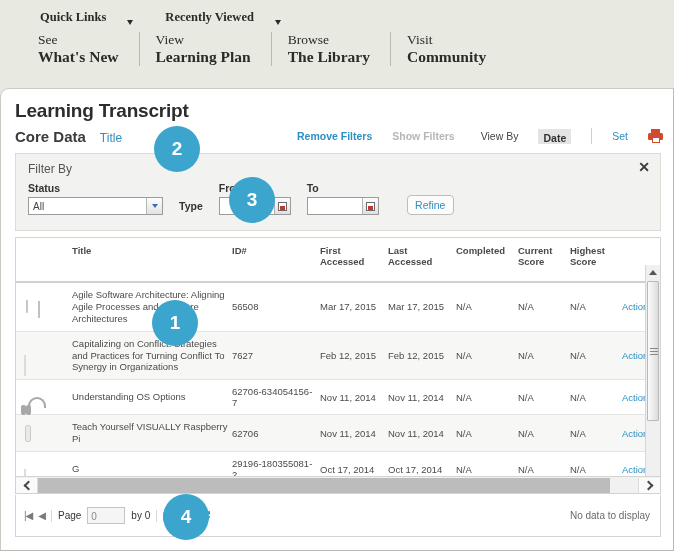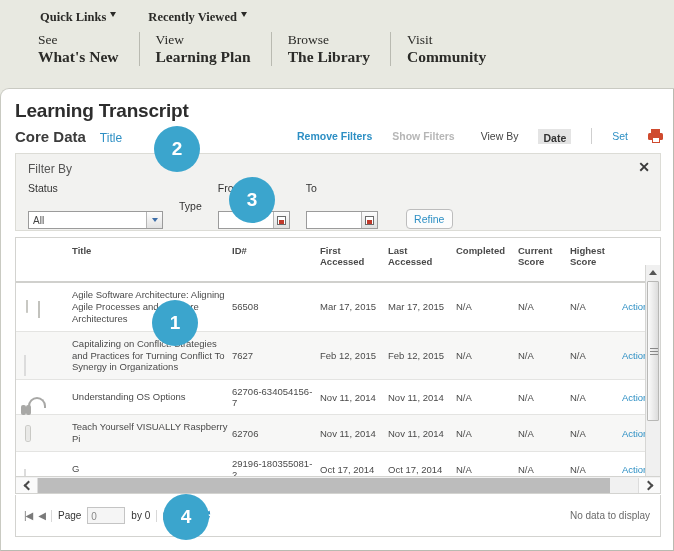--- a/index.html
+++ b/index.html
@@ -21,21 +21,21 @@
     position: absolute; left: 0; top: 0;
     width: 674px; height: 88px;
     background: #e8e9e1;
   }
   .quicklinks {
     position: absolute; left: 40px; top: 10px;
     display: flex; gap: 32px;
     font-family: "Liberation Serif", serif;
     font-size: 12.5px; font-weight: bold; color: #2b2b28;
   }
-  .ql-item { display: flex; align-items: flex-start; gap: 4px; cursor: default; }
+  .ql-item { display: flex; align-items: flex-end; gap: 21px; cursor: default; }
   .caret-dn {
     width: 0; height: 0;
     border-left: 3.5px solid transparent;
     border-right: 3.5px solid transparent;
     border-top: 5px solid #2b2b28;
     margin-top: 2px;
   }
   .mainnav {
     position: absolute; left: 38px; top: 32px;
     display: flex; align-items: flex-end;
@@ -119,22 +119,22 @@
     font-size: 12px; color: #555;
   }
   .filter-close {
     position: absolute; right: 10px; top: 6px;
     font-size: 14px; font-weight: bold; color: #3a3a3a; cursor: pointer;
     line-height: 1;
   }
   .fields { position: absolute; left: 12px; top: 28px; display: flex; align-items: flex-end; }
   .field { margin-right: 16px; }
   .field-label {
-    font-size: 10.5px; font-weight: normal; color: #333;
-    margin-bottom: 17px; display: block;
+    font-size: 10.5px; font-weight: bold; color: #333;
+    margin-bottom: 3px; display: block;
   }
   .selectbox {
     width: 135px; height: 18px;
     background: #ffffff;
     border: 1px solid #9b9b9b;
     display: flex; align-items: center;
     position: relative; cursor: pointer;
   }
   .selectbox .sel-text {
     font-size: 10px; color: #444; padding-left: 4px;

